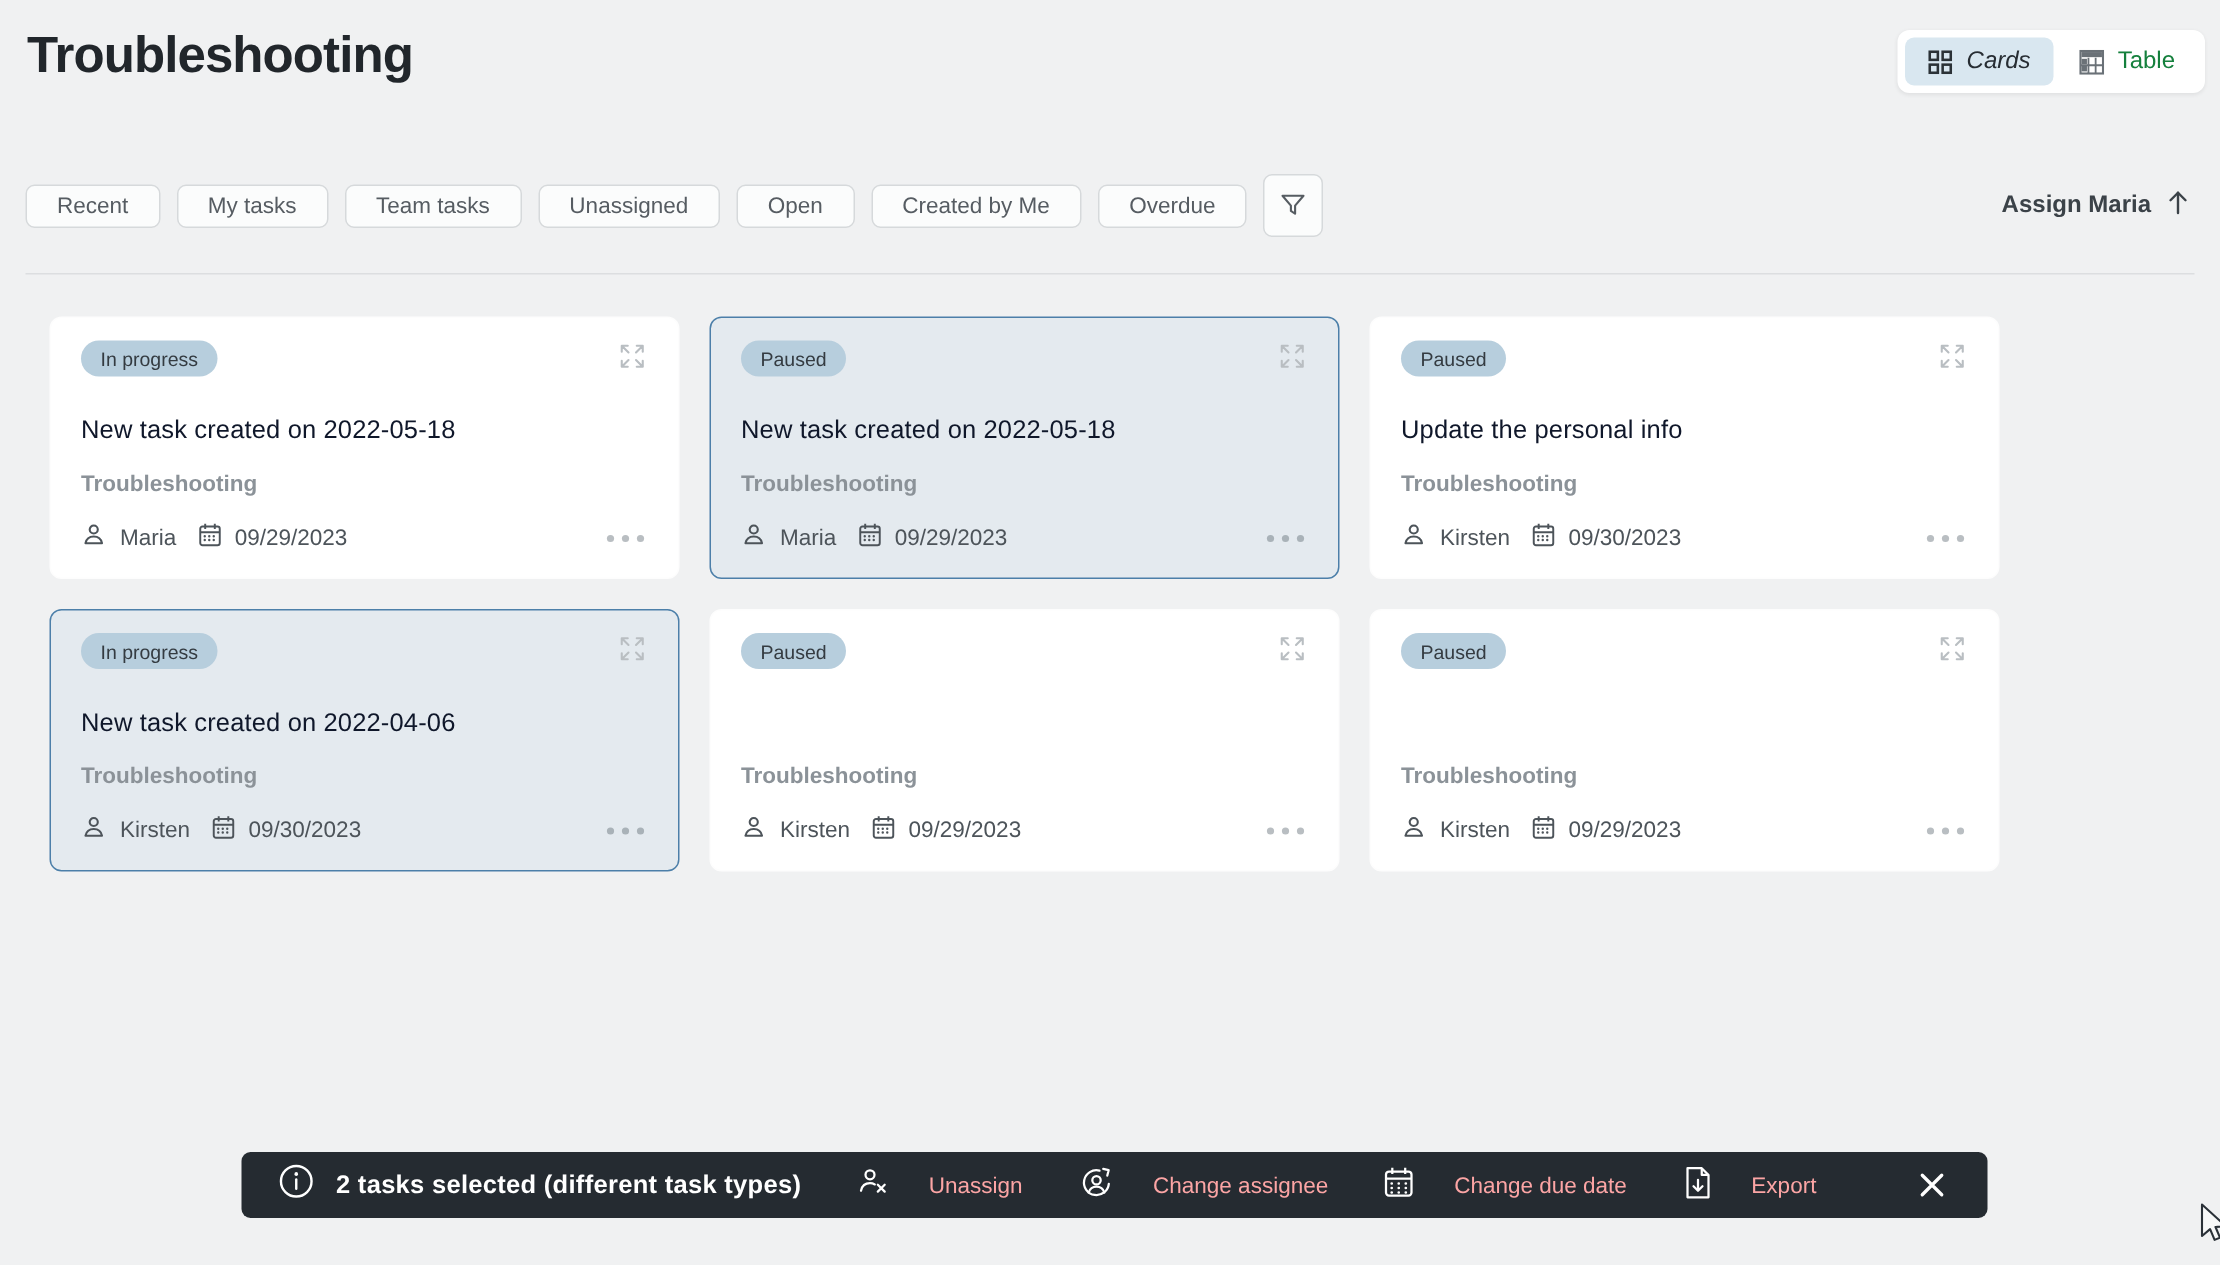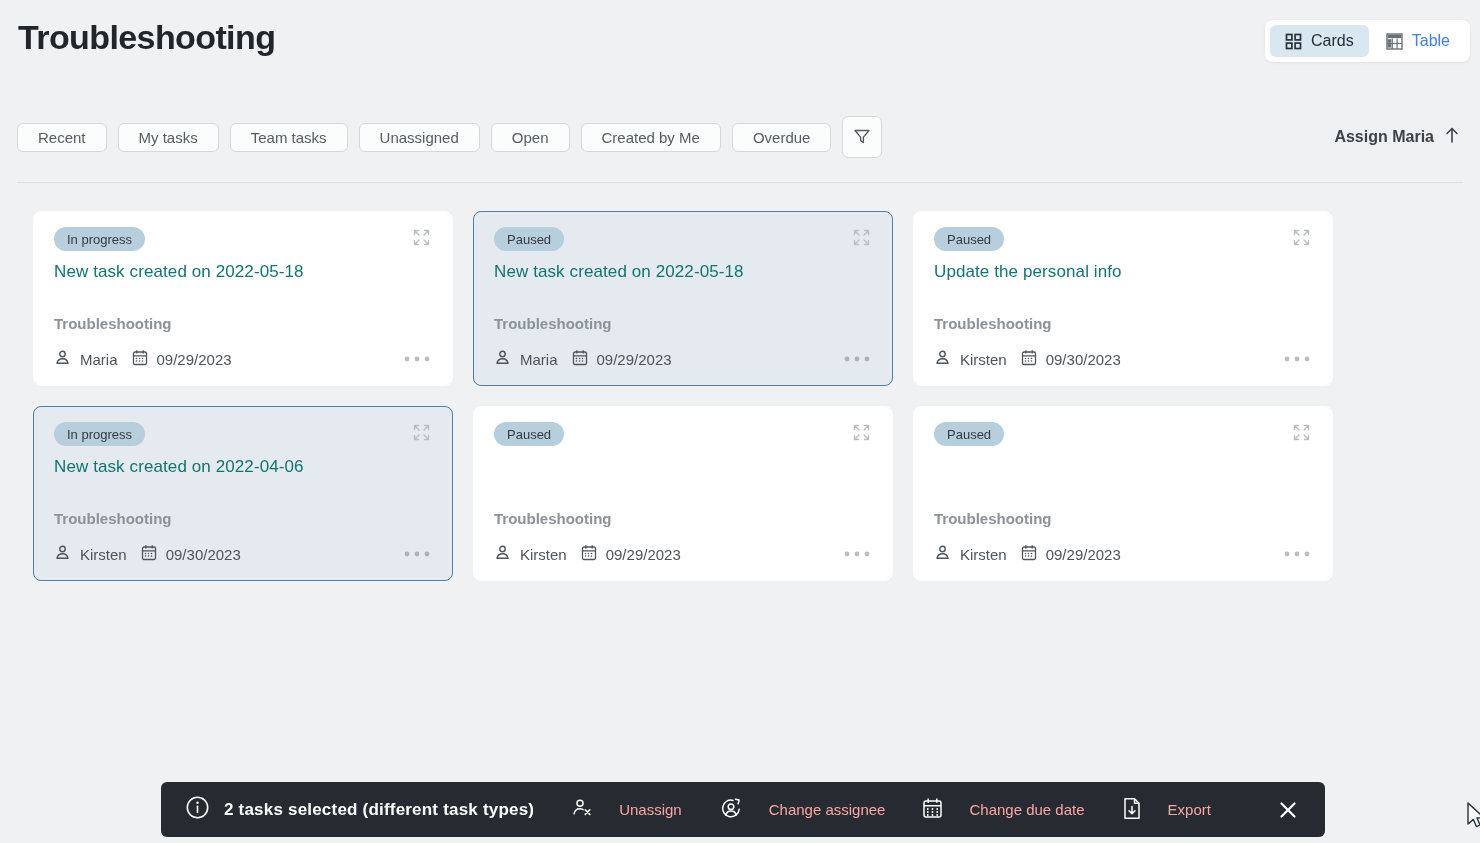--- a/index.html
+++ b/index.html
@@ -21,24 +21,24 @@
   }
   .view-toggle {
     position: absolute; right: 10px; top: 20px;
     background: #ffffff; border-radius: 8px; padding: 5px;
     display: flex; gap: 2px;
     box-shadow: 0 1px 3px rgba(0,0,0,.07);
   }
   .toggle-seg {
     display: flex; align-items: center; gap: 9px;
     padding: 7px 15px; border-radius: 6px;
-    font-size: 16px; color: #3b82f6;
+    font-size: 16px; color: #15803d;
     border: none; background: transparent; font-family: inherit; cursor: pointer;
   }
-  .toggle-seg.active { background: #d9e7f0; color: #272d33; }
+  .toggle-seg.active { background: #d9e7f0; color: #272d33; font-style: italic; }
   .toggle-seg svg { display: block; }
 
   
   .filter-row {
     position: absolute; left: 17px; top: 116px; right: 20px;
     display: flex; align-items: center; gap: 11px;
   }
   .chip {
     height: 29px; padding: 0 20px;
     background: #fbfcfc; border: 1px solid #d6d9db; border-radius: 6px;
@@ -71,35 +71,35 @@
     padding: 15px 20px 16px 20px;
     display: flex; flex-direction: column; position: relative; cursor: pointer;
   }
   .card.selected { background: #e4eaef; border: 1px solid #4c7fa9; }
   .card-top { display: flex; justify-content: space-between; align-items: flex-start; }
   .badge {
     background: #b7cedd; color: #343b41;
     font-size: 13px; line-height: 1; padding: 6px 13px 5px 13px; border-radius: 12px;
   }
   .expand-btn { background: none; border: none; padding: 2px; cursor: pointer; line-height: 0; }
-  .card-title { margin-top: 11px; font-size: 17px; color: #0f766e; letter-spacing: 0.1px; }
+  .card-title { margin-top: 26px; font-size: 17px; color: #0f172a; letter-spacing: 0.1px; }
   .card-category { margin-top: auto; font-size: 15px; font-weight: bold; color: #8b9298; }
   .card-footer {
     margin-top: 17px; display: flex; align-items: center;
     font-size: 15px; color: #4d545a;
   }
   .card-footer .assignee { margin: 0 14px 0 9px; }
   .card-footer .due-date { margin-left: 9px; }
   .more-btn { margin-left: auto; background: none; border: none; padding: 2px; cursor: pointer; line-height: 0; }
 
   
   .selection-toolbar {
-    position: absolute; left: 161px; top: 768px; width: 1164px; height: 55px;
+    position: absolute; left: 161px; top: 768px; width: 1164px; height: 44px;
     background: #252b31; border-radius: 6px; color: #ffffff;
-    display: flex; align-items: center; padding: 16px 24px; margin-top: 14px;
+    display: flex; align-items: center; padding: 16px 24px;
   }
   .toolbar-message { font-weight: bold; font-size: 17px; margin-left: 14px; letter-spacing: 0.2px; }
   .toolbar-action {
     display: flex; align-items: center; gap: 26px; margin-left: 37px;
     background: none; border: none; color: #fca5a5; font-family: inherit;
     font-size: 15px; cursor: pointer; padding: 0;
   }
   .toolbar-close { margin-left: auto; background: none; border: none; padding: 4px; cursor: pointer; line-height: 0; }
 
   .mouse-cursor { position: absolute; left: 1466px; top: 802px; pointer-events: none; }

